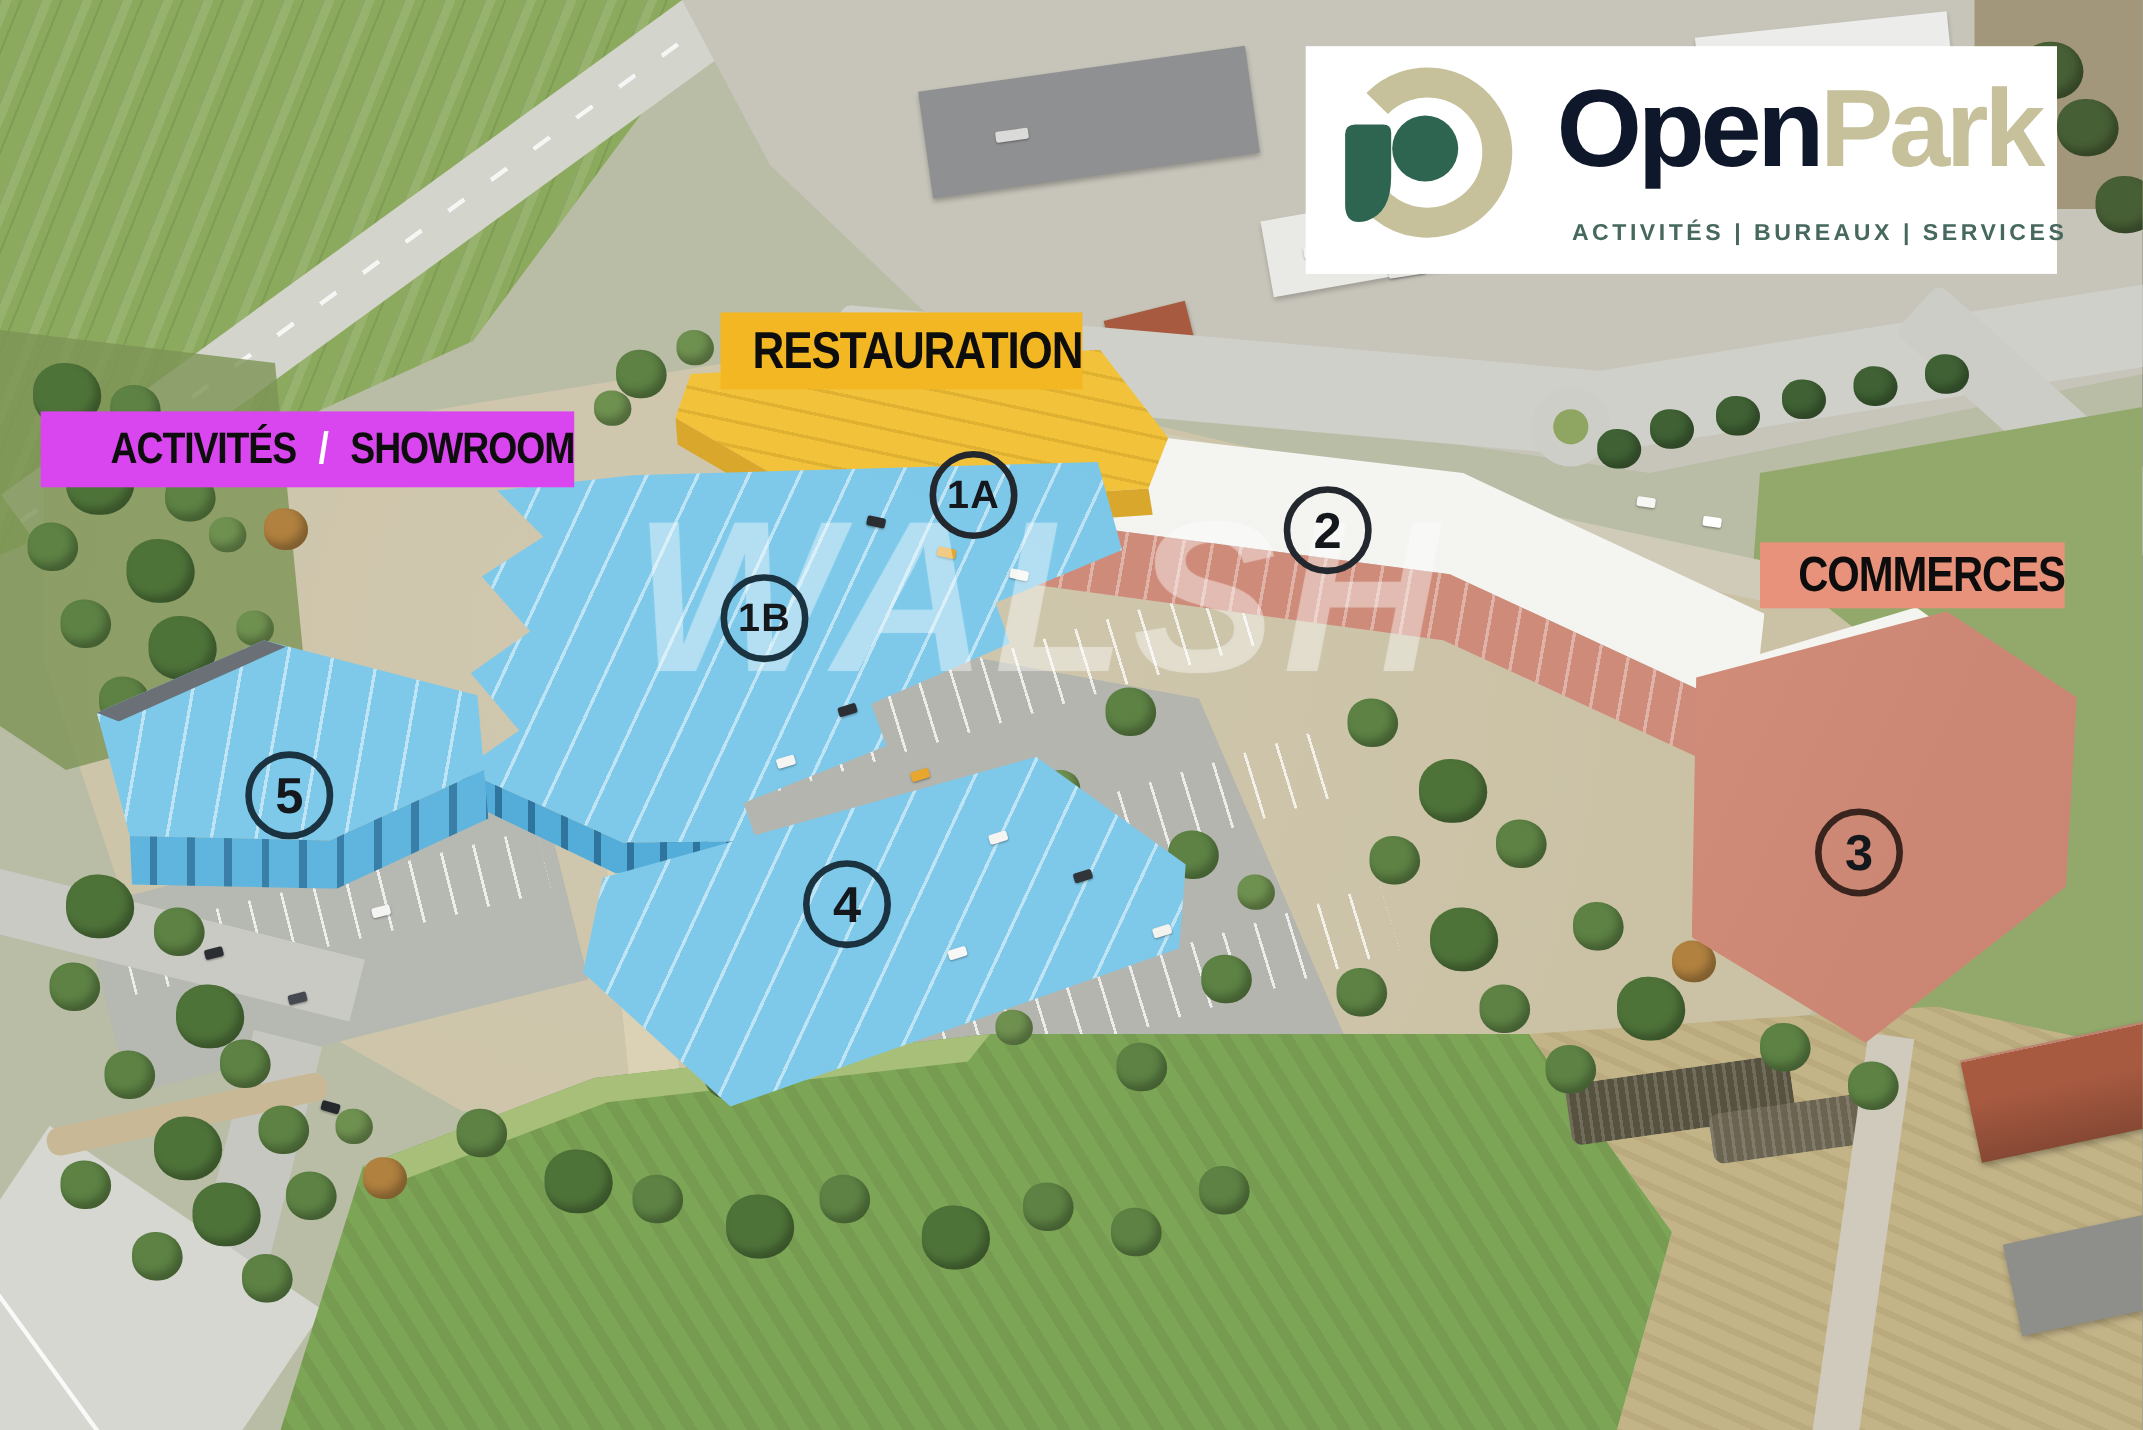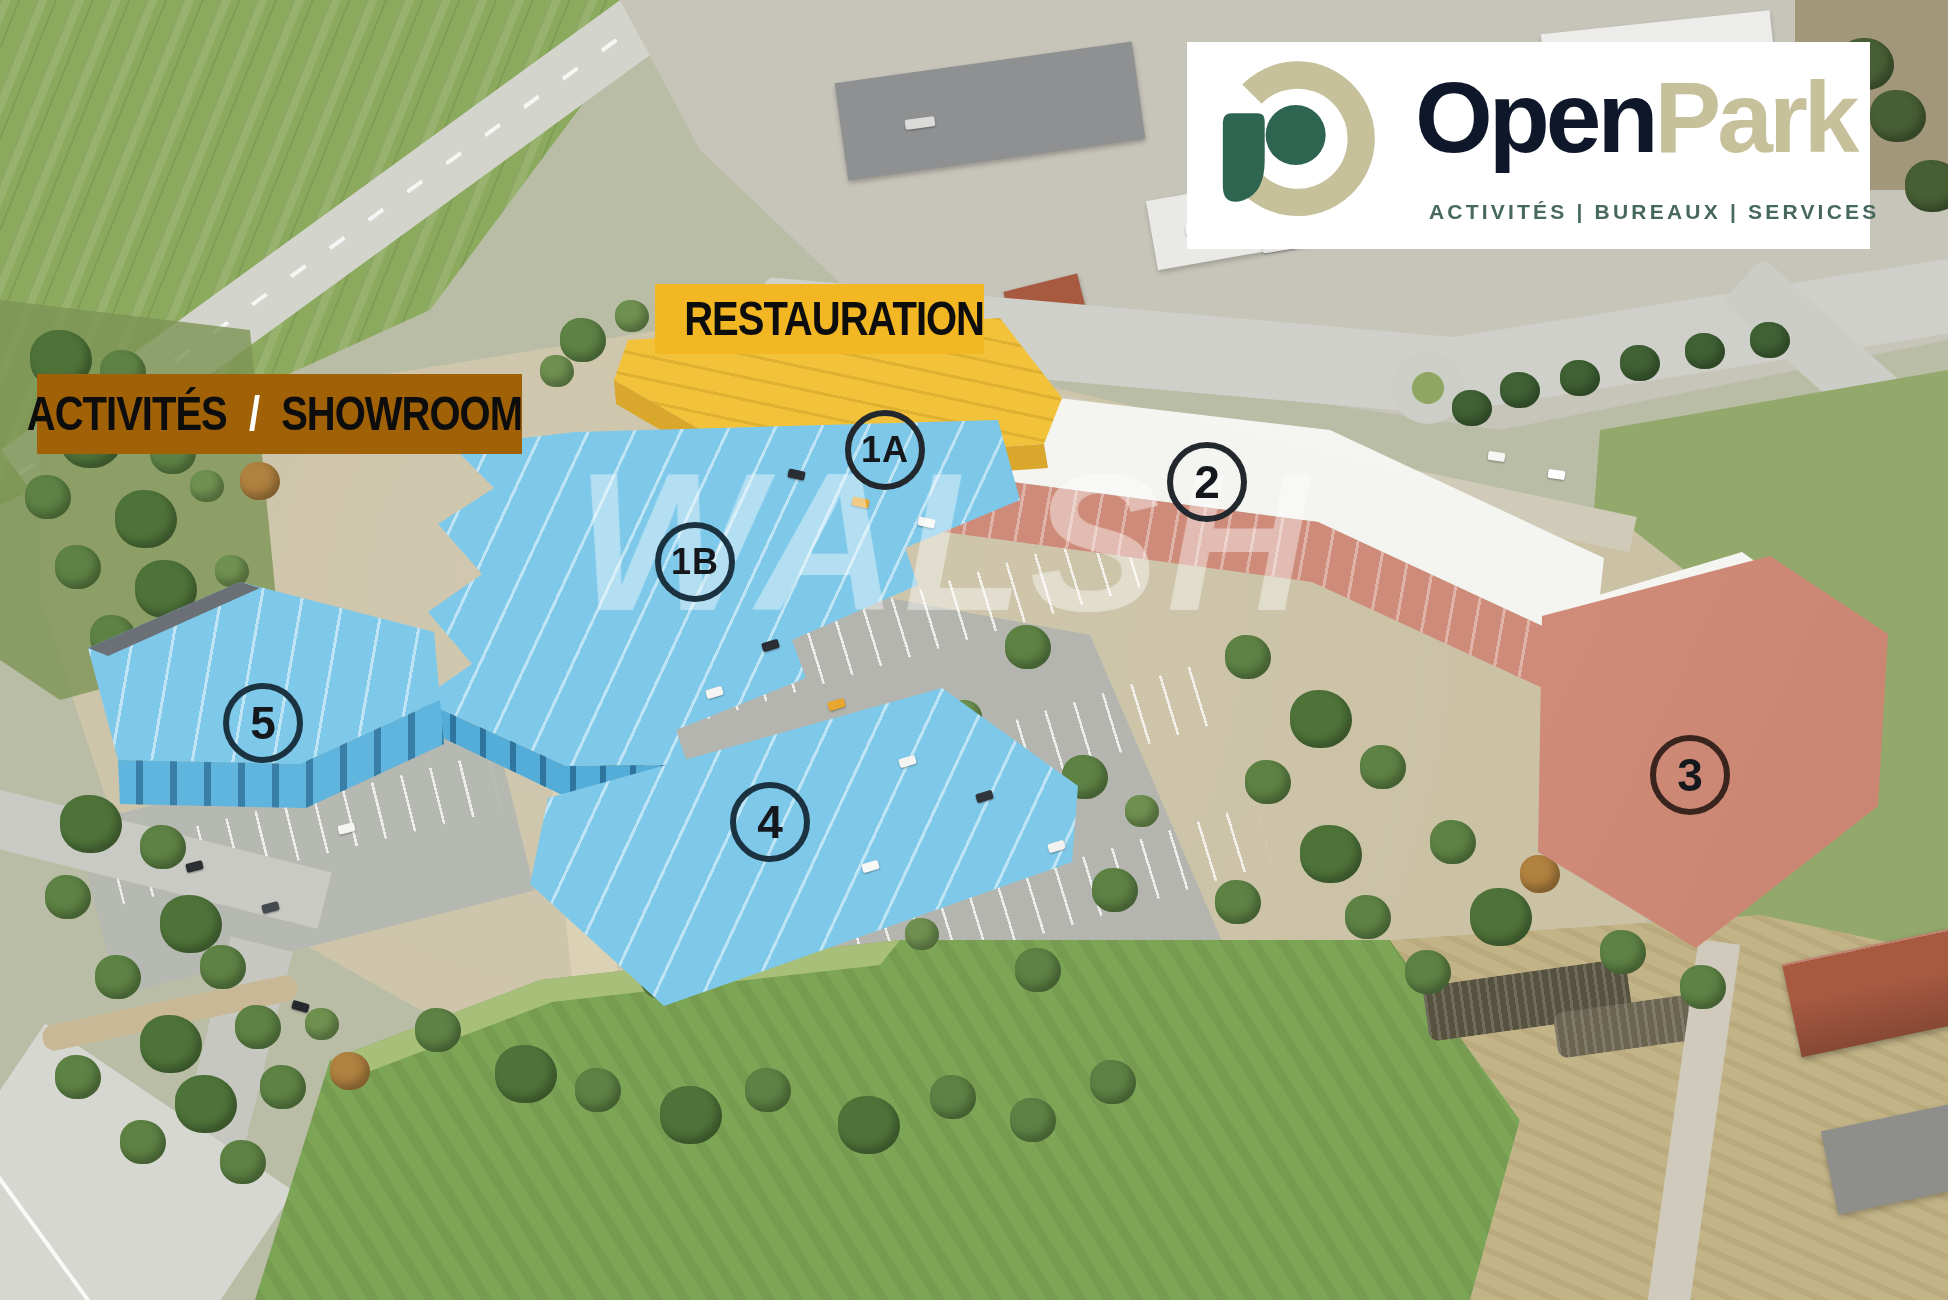--- a/index.html
+++ b/index.html
@@ -251,29 +251,32 @@
   <div class="car" style="left:918px;top:518px;background:#f5f5f3;transform:rotate(12deg)"></div>
   <div class="car" style="left:1488px;top:452px;background:#f6f6f4;transform:rotate(8deg)"></div>
   <div class="car" style="left:1548px;top:470px;background:#ffffff;transform:rotate(8deg)"></div>
   <div class="car" style="left:292px;top:1002px;background:#25282c;transform:rotate(16deg)"></div>
   <div class="car" style="left:1185px;top:222px;width:34px;height:11px;background:#f2f2f0;transform:rotate(-9deg)"></div>
   <div class="car" style="left:1262px;top:240px;width:34px;height:11px;background:#e5e5e2;transform:rotate(-9deg)"></div>
   <div class="car" style="left:905px;top:118px;width:30px;height:10px;background:#dadbd8;transform:rotate(-8deg)"></div>
 
   <div class="wm" style="left:576px;top:430px;font-size:196px;letter-spacing:6px;font-style:italic;">WALSH</div>
 
-  <div class="zone-label" style="left:37px;top:374px;width:485px;height:80px;background:#a16207;font-size:40px;">
+  <div class="zone-label" style="left:37px;top:374px;width:485px;height:69px;background:#d946ef;font-size:34px;">
     <span class="inner">
       <span>ACTIVITÉS</span>
       <span style="color:#ffffff;padding:0 12px;">/</span>
       <span>SHOWROOM</span>
     </span>
   </div>
   <div class="zone-label" style="left:655px;top:284px;width:329px;height:70px;background:#f2b722;font-size:40px;">
     <span class="inner">RESTAURATION</span>
+  </div>
+  <div class="zone-label" style="left:1600px;top:493px;width:277px;height:60px;background:#e8917b;font-size:38px;">
+    <span class="inner">COMMERCES</span>
   </div>
 
   <div class="marker m-sm" style="left:845px;top:410px;">
     <span>1A</span>
   </div>
   <div class="marker m-sm" style="left:655px;top:522px;border-color:#1b3340;">
     <span>1B</span>
   </div>
   <div class="marker m-big" style="left:1167px;top:442px;">
     <span>2</span>

